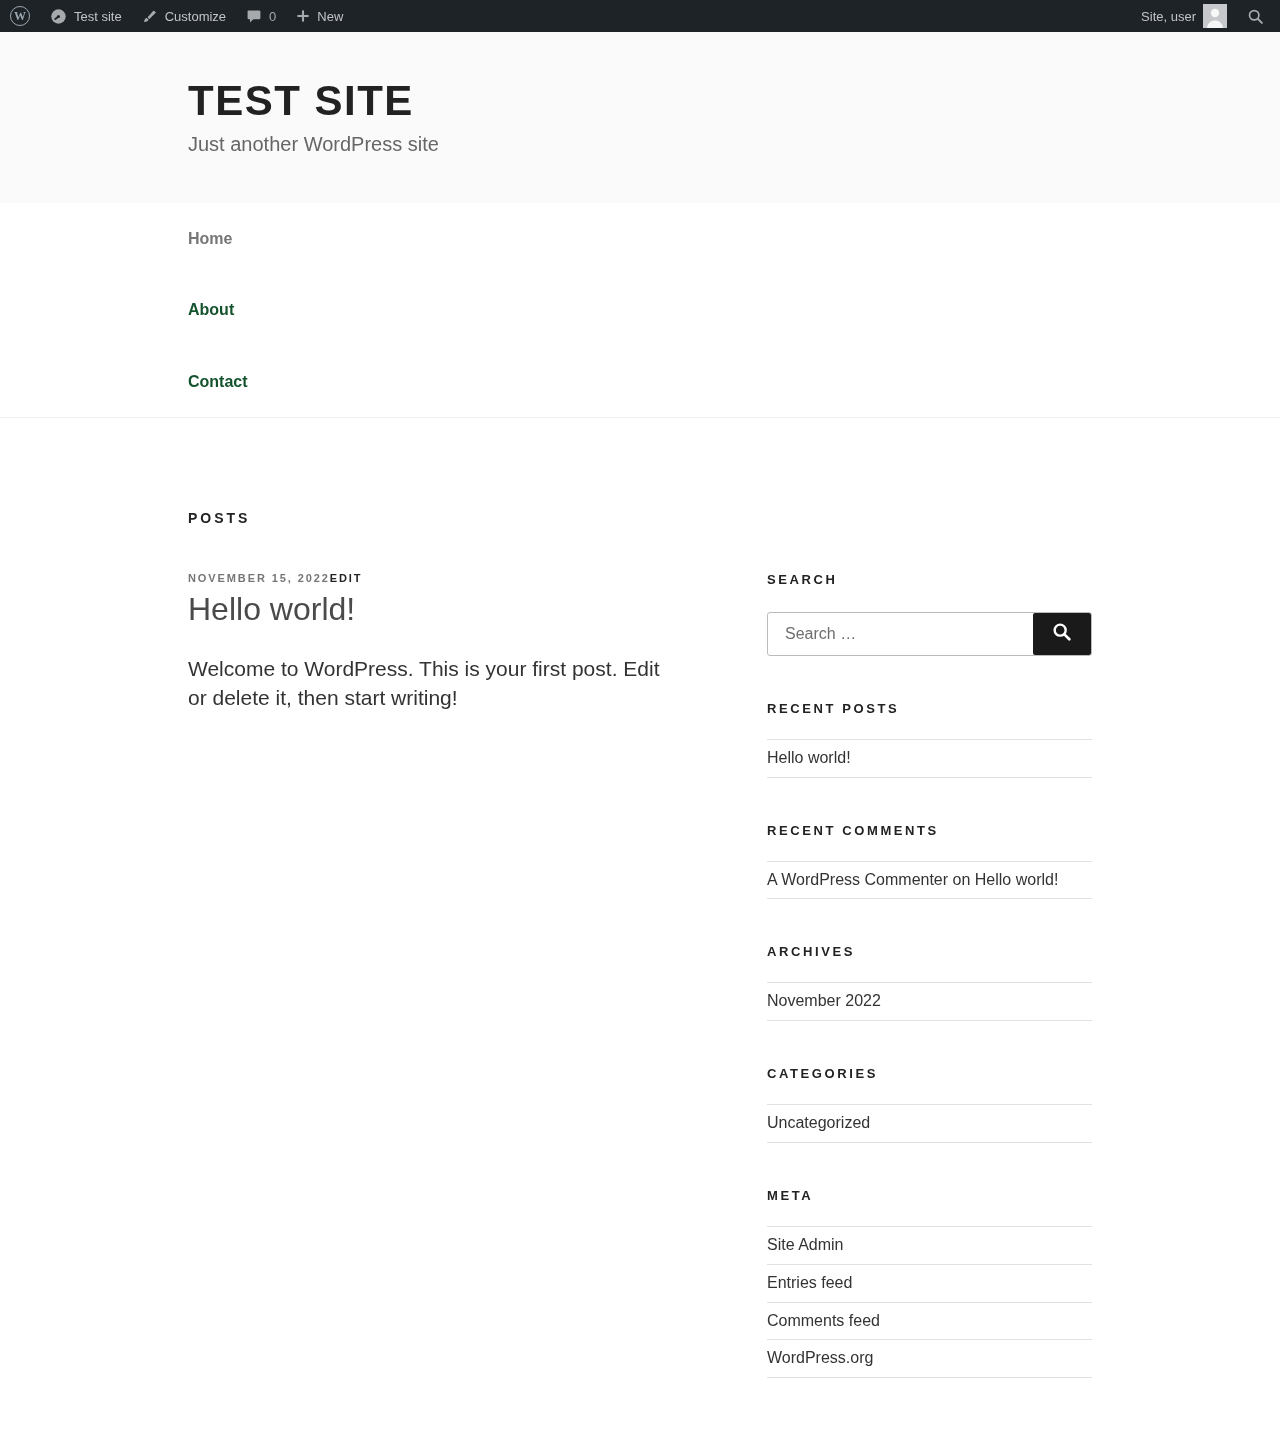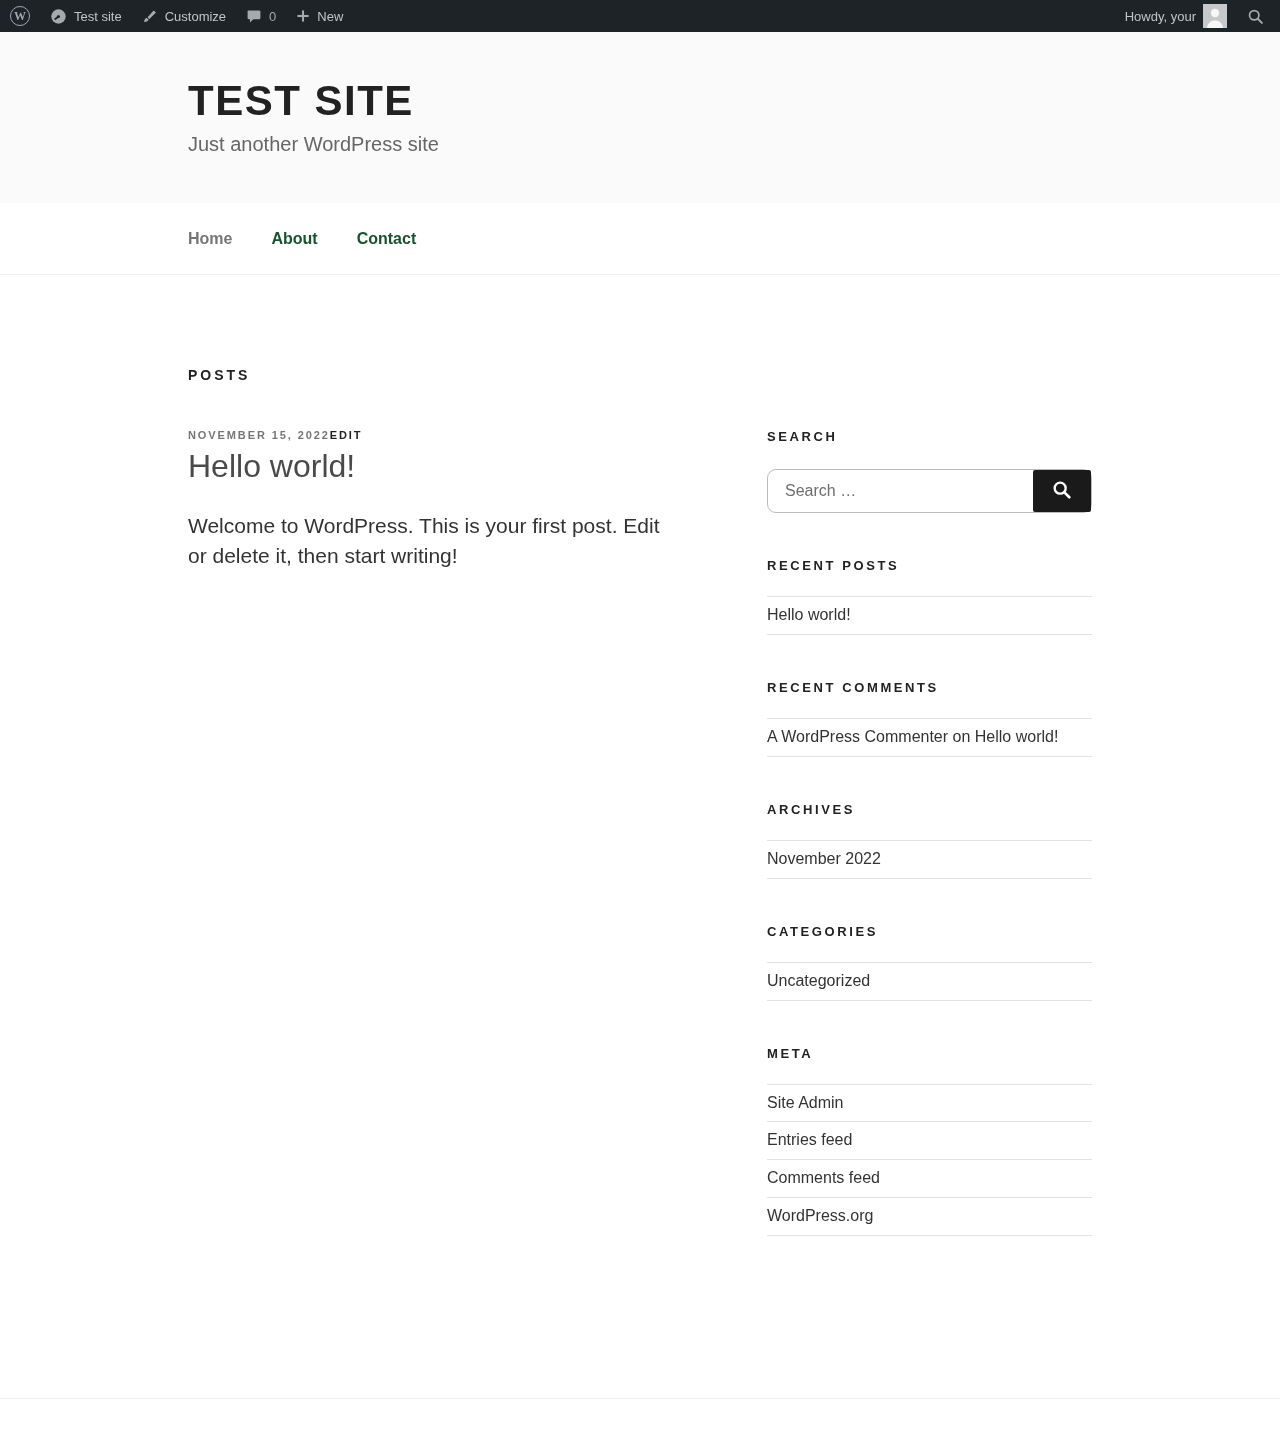--- a/index.html
+++ b/index.html
@@ -44,21 +44,21 @@
   .site-header { background: #fafafa; padding: 46px 0 47px; }
   .inner { width: 904px; margin: 0 auto; }
   .site-title {
     font-size: 42px; font-weight: 800; letter-spacing: 1.5px;
     color: #222; text-transform: uppercase; line-height: 1.1;
   }
   .site-description { color: #666; font-size: 20px; margin-top: 9px; }
 
   
   .site-nav { background: #fff; border-bottom: 1px solid #eee; }
-  .site-nav .inner { display: flex; }
+  .site-nav .inner { display: flex; flex-direction: column; }
   .nav-link {
     display: block; padding: 26px 20px 26px 0; margin-right: 19px;
     font-size: 16px; font-weight: 700; color: #14532d; line-height: 1.2;
   }
   .nav-link.current { color: #767676; }
 
   
   .site-content {
     display: flex; justify-content: space-between;
     padding-top: 92px; padding-bottom: 117px;
@@ -87,21 +87,21 @@
     text-transform: uppercase; color: #222; margin-bottom: 23px;
   }
   .widget ul { list-style: none; border-top: 1px solid #e2e2e2; }
   .widget-li {
     border-bottom: 1px solid #e2e2e2;
     padding: 10px 0; font-size: 16px; color: #333; line-height: 1.05;
   }
   .search-form { position: relative; margin-top: 25px; }
   .search-input {
     width: 100%; height: 44px;
-    border: 1px solid #bbb; border-radius: 9px;
+    border: 1px solid #bbb; border-radius: 3px;
     padding: 0 70px 0 17px; font-size: 16px; color: #333;
     font-family: "Liberation Sans", sans-serif;
     background: #fff; outline: none;
   }
   .search-input::placeholder { color: #6e6e6e; opacity: 1; }
   .search-submit {
     position: absolute; top: 1px; right: 1px;
     width: 58px; height: 42px;
     background: #1a1a1a; border: none; border-radius: 2px;
     display: flex; align-items: center; justify-content: center;
@@ -152,21 +152,21 @@
         <svg width="14" height="14" viewBox="0 0 20 20">
           <path fill="#a7aaad" d="M8.5 2h3v16h-3z"></path>
           <path fill="#a7aaad" d="M2 8.5h16v3H2z"></path>
         </svg>
       </span>
       <span>New</span>
     </a>
   </div>
   <div class="ab-group ab-right">
     <a class="ab-item howdy">
-      <span>Howdy, your</span>
+      <span>Site, user</span>
       <span class="ab-avatar">
         <svg width="24" height="24" viewBox="0 0 24 24">
           <rect width="24" height="24" fill="#c6c8cb"></rect>
           <circle cx="12" cy="9" r="4.2" fill="#f6f7f7"></circle>
           <path d="M4 24c.5-5 4-7.5 8-7.5s7.5 2.5 8 7.5z" fill="#f6f7f7"></path>
         </svg>
       </span>
     </a>
     <a class="ab-item">
       <span>

